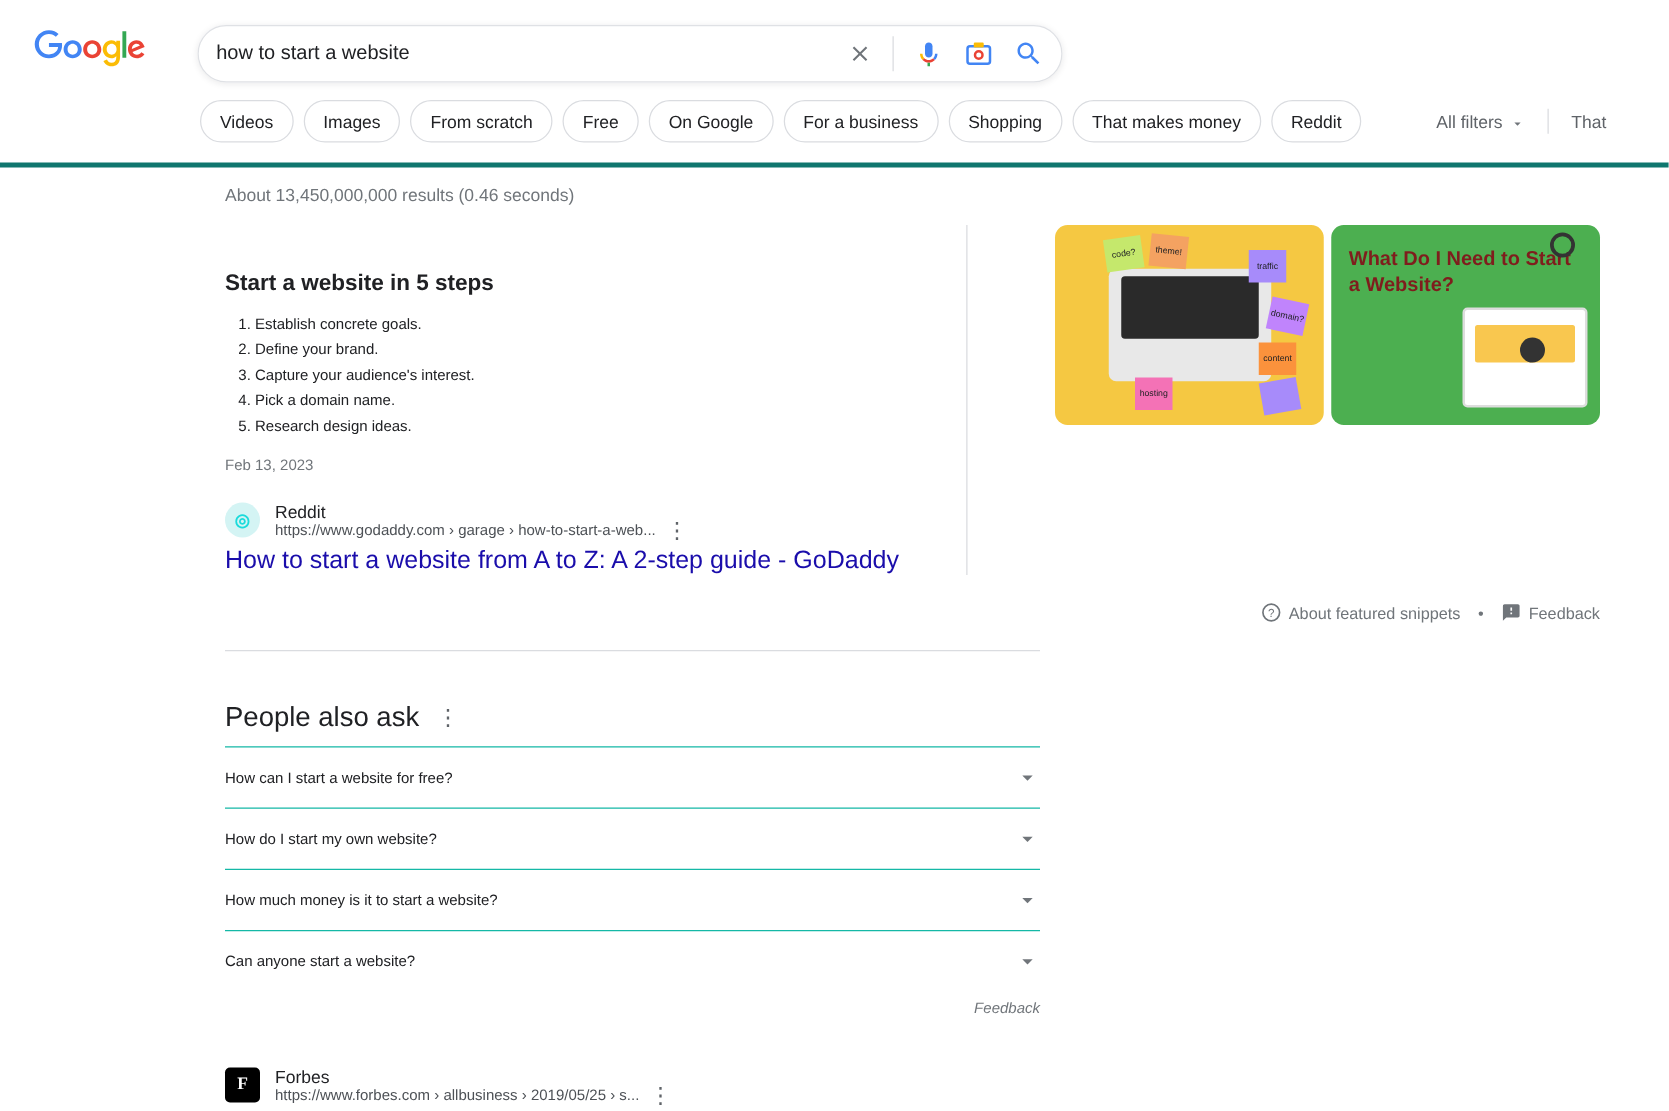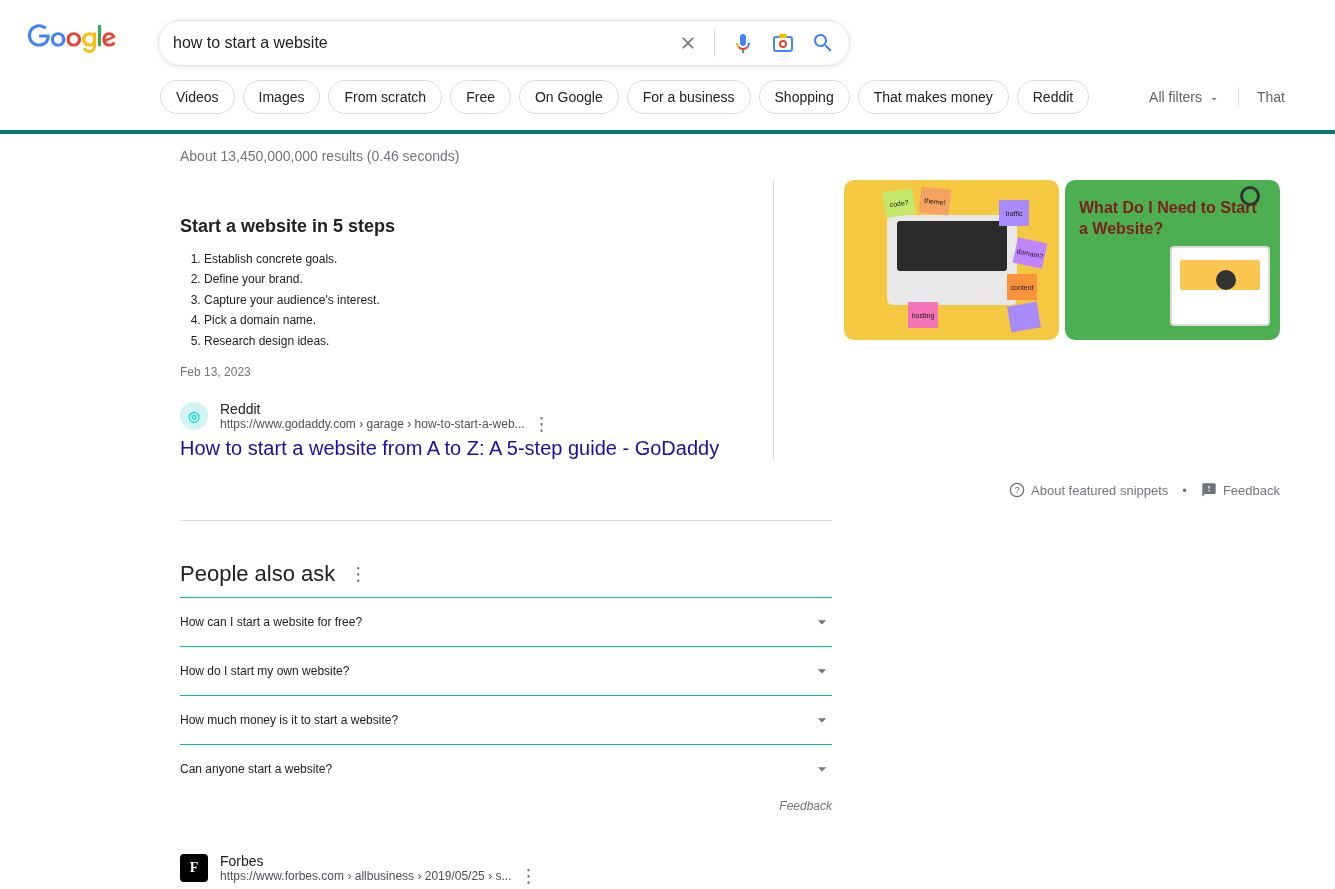--- a/index.html
+++ b/index.html
@@ -164,21 +164,21 @@
       <div class="site-row">
         <div class="site-icon icon-godaddy">◎</div>
         <div class="site-info">
           <span class="site-name">Reddit</span>
           <span class="site-url">
             <span>https://www.godaddy.com › garage › how-to-start-a-web...</span>
             <span class="more-dots">⋮</span>
           </span>
         </div>
       </div>
-      <div class="result-title">How to start a website from A to Z: A 5-step guide - GoDaddy</div>
+      <div class="result-title">How to start a website from A to Z: A 2-step guide - GoDaddy</div>
     </div>
     <div class="featured-vdiv"></div>
 
     <div class="featured-images">
       <div class="fimg fimg1">
         <div class="laptop"></div>
         <div class="sticky" style="top:10px;left:40px;background:#c5e86c;transform:rotate(-8deg)">code?</div>
         <div class="sticky" style="top:8px;left:76px;background:#f4a261;transform:rotate(6deg)">theme!</div>
         <div class="sticky" style="top:20px;right:30px;background:#a78bfa">traffic</div>
         <div class="sticky" style="top:60px;right:14px;background:#c084fc;transform:rotate(12deg)">domain?</div>

